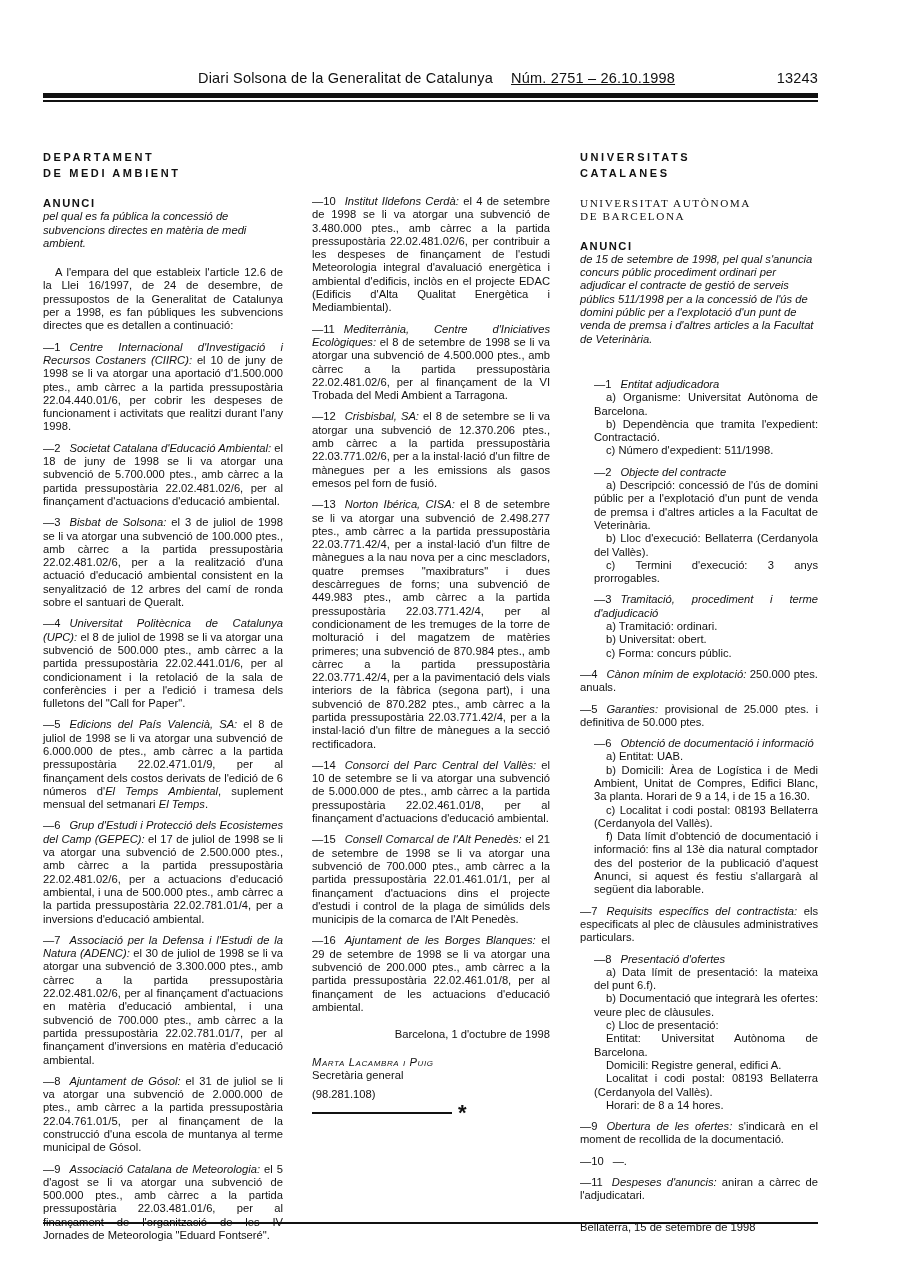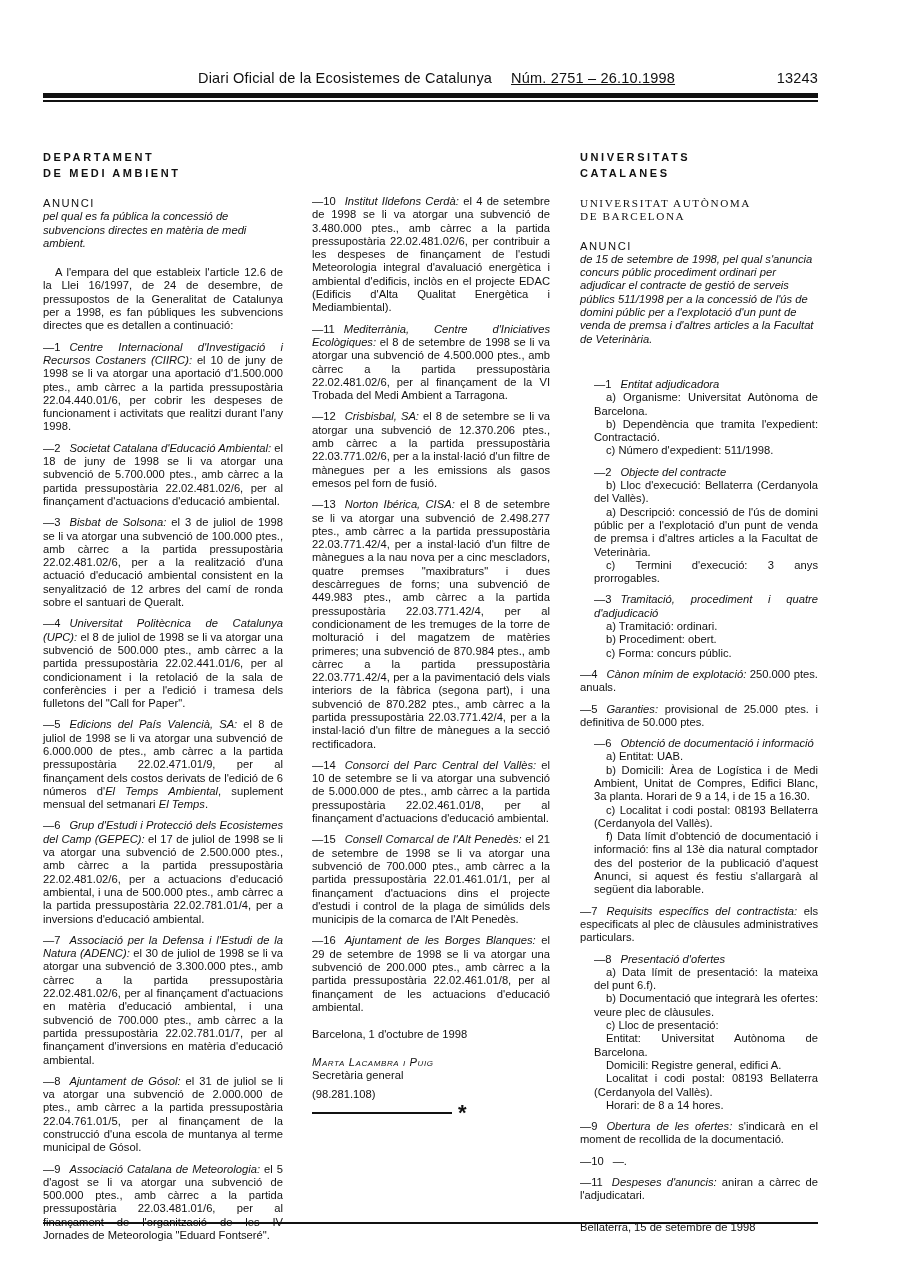--- a/index.html
+++ b/index.html
@@ -10,39 +10,39 @@
   .hdr .num { position:absolute; left:468px; top:0;text-decoration:underline; }
   .hdr .page { position:absolute; right:0; top:0; }
   .rule-thick { position:absolute; left:43px; width:775px; top:93px; height:5px; background:#111; }
   .rule-thin { position:absolute; left:43px; width:775px; top:100px; height:1.5px; background:#111; }
   .rule-bottom { position:absolute; left:43px; width:775px; top:1222px; height:1.5px; background:#111; }
   .col { position:absolute; font-size:11.2px; line-height:13.3px; text-align:justify; }
   .c1 { left:43px; top:150px; width:240px; }
   .c2 { left:312px; top:195px; width:238px; }
   .c3 { left:580px; top:150px; width:238px; }
   .dept { font-weight:bold; font-size:11px; letter-spacing:2.6px; line-height:15.5px; margin:0 0 16px 0; }
-  .anunci { font-weight:normal; letter-spacing:1.5px; margin:0; }
+  .anunci { font-weight:bold; letter-spacing:1.5px; margin:0; }
   .subt { font-style:italic; margin:0 0 16px 0; text-align:left; }
   .inst { letter-spacing:1.6px; margin:0 0 16px 0; text-align:left;font-family:Liberation Serif, serif; }
   p { margin:0 0 8px 0; }
   .ind { text-indent:12px; }
   .sub { text-indent:12px; margin:0; }
   .it { font-style:italic; }
   .dash { margin-right:9px; }
   .sect { margin:0 0 8px 14px; }
   .sign-name { font-variant:small-caps; letter-spacing:0.6px; margin:0;font-style:italic; }
   .sig-line { display:flex; align-items:center; margin-top:4px; }
   .sig-line .bar { width:140px; height:2px; background:#111; }
   .sig-line .star { font-size:22px; font-weight:bold; margin-left:6px; line-height:16px; }
 </style>
 </head>
 <body>
 
 <div class="hdr">
-  <span class="title">Diari Oficial de la Ecosistemes de Catalunya</span>
+  <span class="title">Diari Solsona de la Generalitat de Catalunya</span>
   <span class="num">Núm. 2751 – 26.10.1998</span>
   <span class="page">13243</span>
 </div>
 <div class="rule-thick"></div>
 <div class="rule-thin"></div>
 
 <div class="col c1">
   <div class="dept">
     <div>DEPARTAMENT</div>
     <div>DE MEDI AMBIENT</div>
@@ -64,21 +64,21 @@
 
 <div class="col c2">
   <p><span class="dash">—10</span><span class="it">Institut Ildefons Cerdà:</span><span> el 4 de setembre de 1998 se li va atorgar una subvenció de 3.480.000 ptes., amb càrrec a la partida pressupostària 22.02.481.02/6, per contribuir a les despeses de finançament de l'estudi Meteorologia integral d'avaluació energètica i ambiental d'edificis, inclòs en el projecte EDAC (Edificis d'Alta Qualitat Energètica i Mediambiental).</span></p>
   <p><span class="dash">—11</span><span class="it">Mediterrània, Centre d'Iniciatives Ecològiques:</span><span> el 8 de setembre de 1998 se li va atorgar una subvenció de 4.500.000 ptes., amb càrrec a la partida pressupostària 22.02.481.02/6, per al finançament de la VI Trobada del Medi Ambient a Tarragona.</span></p>
   <p><span class="dash">—12</span><span class="it">Crisbisbal, SA:</span><span> el 8 de setembre se li va atorgar una subvenció de 12.370.206 ptes., amb càrrec a la partida pressupostària 22.03.771.02/6, per a la instal·lació d'un filtre de mànegues per a les emissions als gasos emesos pel forn de fusió.</span></p>
   <p><span class="dash">—13</span><span class="it">Norton Ibérica, CISA:</span><span> el 8 de setembre se li va atorgar una subvenció de 2.498.277 ptes., amb càrrec a la partida pressupostària 22.03.771.42/4, per a instal·lació d'un filtre de mànegues a la nau nova per a cinc mescladors, quatre premses "maxibraturs" i dues descàrregues de forns; una subvenció de 449.983 ptes., amb càrrec a la partida pressupostària 22.03.771.42/4, per al condicionament de les tremuges de la torre de molturació i del magatzem de matèries primeres; una subvenció de 870.984 ptes., amb càrrec a la partida pressupostària 22.03.771.42/4, per a la pavimentació dels vials interiors de la fàbrica (segona part), i una subvenció de 870.282 ptes., amb càrrec a la partida pressupostària 22.03.771.42/4, per a la instal·lació d'un filtre de mànegues a la secció rectificadora.</span></p>
   <p><span class="dash">—14</span><span class="it">Consorci del Parc Central del Vallès:</span><span> el 10 de setembre se li va atorgar una subvenció de 5.000.000 de ptes., amb càrrec a la partida pressupostària 22.02.461.01/8, per al finançament d'actuacions d'educació ambiental.</span></p>
   <p><span class="dash">—15</span><span class="it">Consell Comarcal de l'Alt Penedès:</span><span> el 21 de setembre de 1998 se li va atorgar una subvenció de 700.000 ptes., amb càrrec a la partida pressupostària 22.01.461.01/1, per al finançament d'actuacions dins el projecte d'estudi i control de la plaga de simúlids dels municipis de la comarca de l'Alt Penedès.</span></p>
   <p><span class="dash">—16</span><span class="it">Ajuntament de les Borges Blanques:</span><span> el 29 de setembre de 1998 se li va atorgar una subvenció de 200.000 ptes., amb càrrec a la partida pressupostària 22.02.461.01/8, per al finançament de les actuacions d'educació ambiental.</span></p>
 
-  <p style="margin-top:14px;margin-bottom:14px;text-align:left;">Barcelona, 1 d'octubre de 1998</p>
+  <p style="margin-top:14px;margin-bottom:14px;text-align:right;">Barcelona, 1 d'octubre de 1998</p>
   <div class="sign-name">Marta Lacambra i Puig</div>
   <div style="margin-bottom:6px;">Secretària general</div>
   <div>(98.281.108)</div>
   <div class="sig-line">
     <span class="bar"></span>
     <span class="star">*</span>
   </div>
 </div>
 
 <div class="col c3">
@@ -94,28 +94,28 @@
   <div class="subt" style="margin-bottom:32px;">de 15 de setembre de 1998, pel qual s'anuncia concurs públic procediment ordinari per adjudicar el contracte de gestió de serveis públics 511/1998 per a la concessió de l'ús de domini públic per a l'explotació d'un punt de venda de premsa i d'altres articles a la Facultat de Veterinària.</div>
 
   <div class="sect">
     <div><span class="dash">—1</span><span class="it">Entitat adjudicadora</span></div>
     <p class="sub">a) Organisme: Universitat Autònoma de Barcelona.</p>
     <p class="sub">b) Dependència que tramita l'expedient: Contractació.</p>
     <p class="sub">c) Número d'expedient: 511/1998.</p>
   </div>
   <div class="sect">
     <div><span class="dash">—2</span><span class="it">Objecte del contracte</span></div>
+    <p class="sub">a) Descripció: concessió de l'ús de domini públic per a l'explotació d'un punt de venda de premsa i d'altres articles a la Facultat de Veterinària.</p>
     <p class="sub">b) Lloc d'execució: Bellaterra (Cerdanyola del Vallès).</p>
-    <p class="sub">a) Descripció: concessió de l'ús de domini públic per a l'explotació d'un punt de venda de premsa i d'altres articles a la Facultat de Veterinària.</p>
     <p class="sub">c) Termini d'execució: 3 anys prorrogables.</p>
   </div>
   <div class="sect">
-    <div><span class="dash">—3</span><span class="it">Tramitació, procediment i quatre d'adjudicació</span></div>
+    <div><span class="dash">—3</span><span class="it">Tramitació, procediment i terme d'adjudicació</span></div>
     <p class="sub">a) Tramitació: ordinari.</p>
-    <p class="sub">b) Procediment: obert.</p>
+    <p class="sub">b) Universitat: obert.</p>
     <p class="sub">c) Forma: concurs públic.</p>
   </div>
   <p><span class="dash">—4</span><span class="it">Cànon mínim de explotació:</span><span> 250.000 ptes. anuals.</span></p>
   <p><span class="dash">—5</span><span class="it">Garanties:</span><span> provisional de 25.000 ptes. i definitiva de 50.000 ptes.</span></p>
   <div class="sect">
     <div><span class="dash">—6</span><span class="it">Obtenció de documentació i informació</span></div>
     <p class="sub">a) Entitat: UAB.</p>
     <p class="sub">b) Domicili: Àrea de Logística i de Medi Ambient, Unitat de Compres, Edifici Blanc, 3a planta. Horari de 9 a 14, i de 15 a 16.30.</p>
     <p class="sub">c) Localitat i codi postal: 08193 Bellaterra (Cerdanyola del Vallès).</p>
     <p class="sub">f) Data límit d'obtenció de documentació i informació: fins al 13è dia natural comptador des del posterior de la publicació d'aquest Anunci, si aquest és festiu s'allargarà al següent dia laborable.</p>

